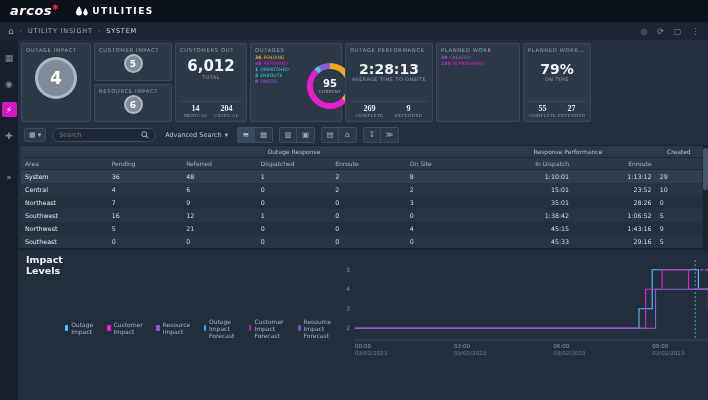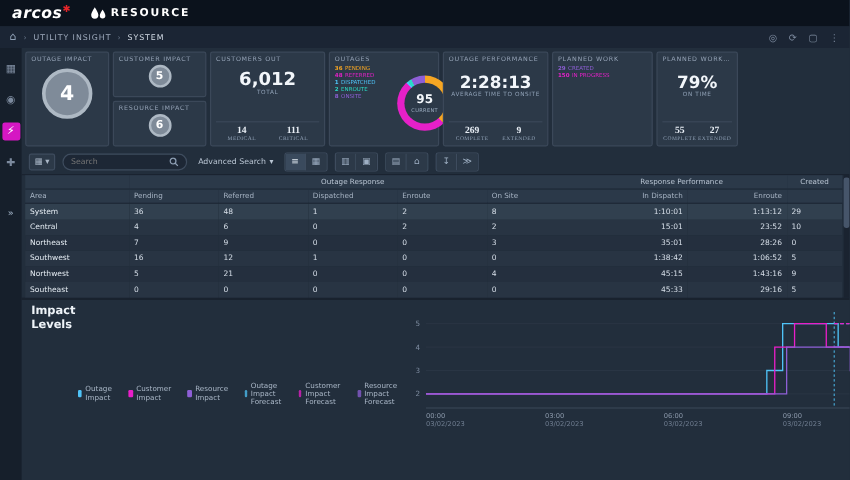--- a/index.html
+++ b/index.html
@@ -97,21 +97,21 @@
 
   <header class="topbar">
     <div class="brand">
       <span>arcos</span><span class="star">✱</span>
     </div>
     <div class="product">
       <svg width="14" height="13" viewBox="0 0 14 13">
         <path d="M4 1 C4 1 1 5.5 1 7.6 a3 3 0 0 0 6 0 C7 5.5 4 1 4 1 Z" fill="#fff"></path>
         <path d="M10.5 3 C10.5 3 8.2 6.5 8.2 8.1 a2.3 2.3 0 0 0 4.6 0 C12.8 6.5 10.5 3 10.5 3 Z" fill="#fff"></path>
       </svg>
-      <span>RESOURCE</span>
+      <span>UTILITIES</span>
     </div>
   </header>
 
   <nav class="crumbbar">
     <span class="crumb-home">⌂</span>
     <span class="crumb-sep">›</span>
     <span>UTILITY INSIGHT</span>
     <span class="crumb-sep">›</span>
     <span class="crumb-current">SYSTEM</span>
     <span class="crumb-icons">
@@ -145,31 +145,31 @@
           <div class="card">
             <div class="card-label">CUSTOMER IMPACT</div>
             <div class="circle-sm">5</div>
           </div>
           <div class="card">
             <div class="card-label">RESOURCE IMPACT</div>
             <div class="circle-sm">6</div>
           </div>
         </div>
 
-        <div class="card" style="width:96px">
+        <div class="card" style="width:72px">
           <div class="card-label">CUSTOMERS OUT</div>
           <div class="big-number">6,012</div>
           <div class="caption">TOTAL</div>
           <div class="card-foot">
             <div class="foot-item">
               <div class="foot-num">14</div>
               <div class="foot-cap">MEDICAL</div>
             </div>
             <div class="foot-item">
-              <div class="foot-num">111</div>
+              <div class="foot-num">204</div>
               <div class="foot-cap">CRITICAL</div>
             </div>
           </div>
         </div>
 
         <div class="card" style="width:92px">
           <div class="card-label">OUTAGES</div>
           <div class="card-body-row">
             <div class="dlegend" id="outages-legend">
                 <div class="dl-item">

